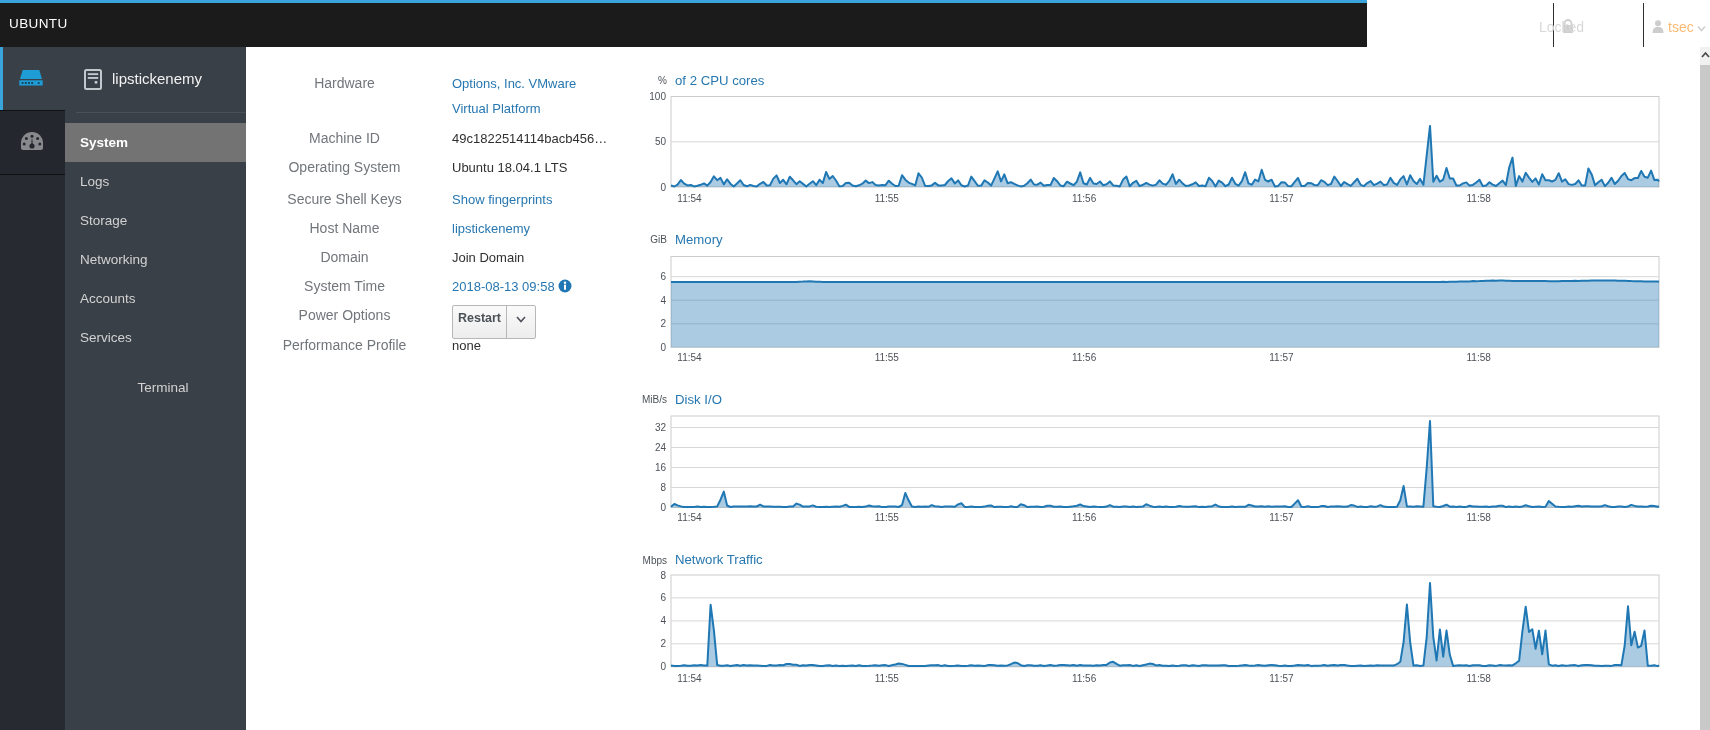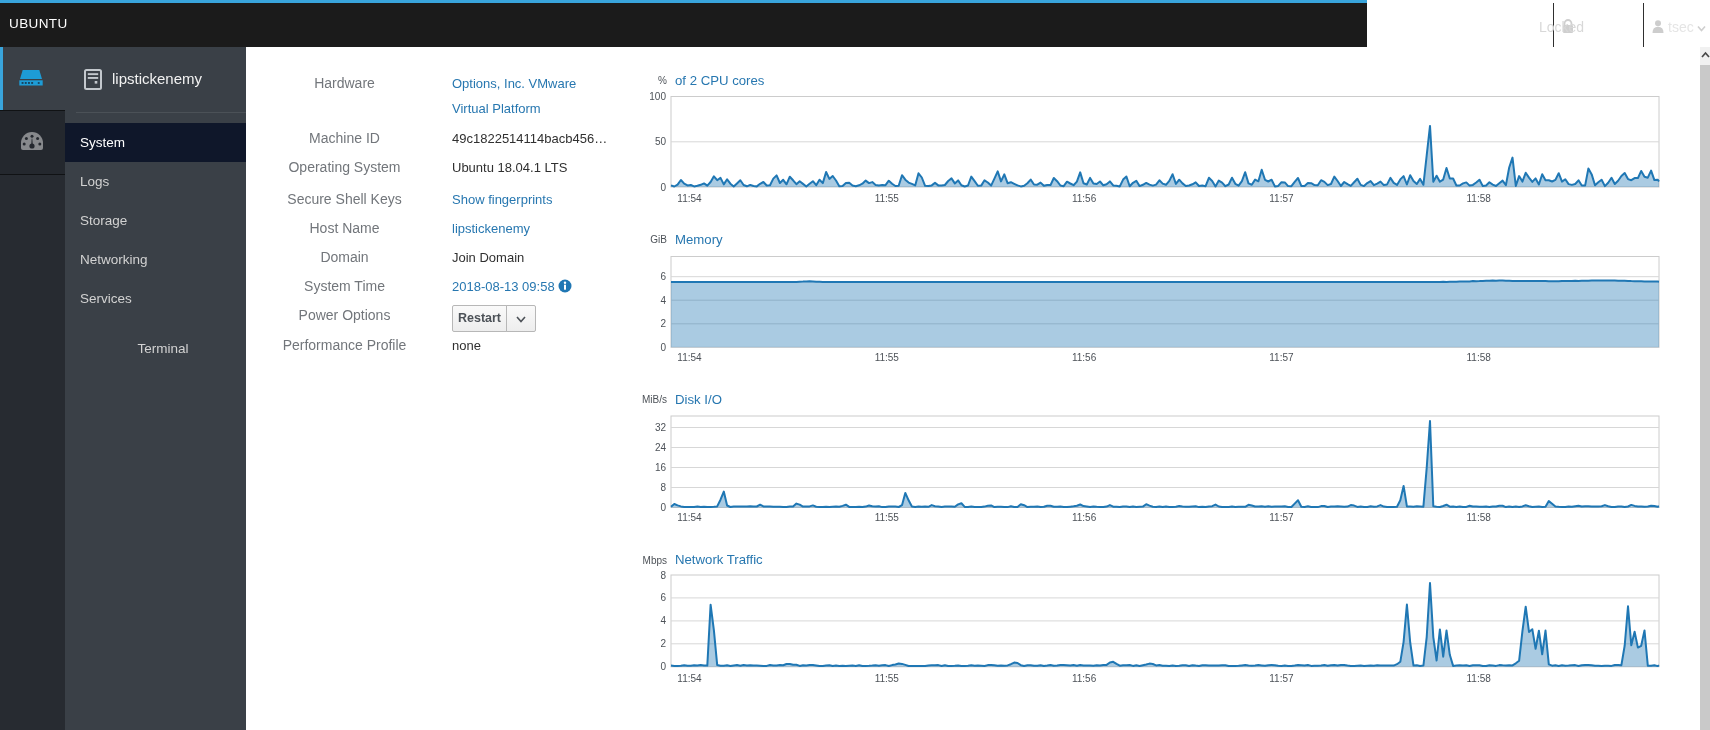--- a/index.html
+++ b/index.html
@@ -6,45 +6,45 @@
 html,body { width:1710px; height:730px; overflow:hidden; background:#fff;
   font-family:"Liberation Sans", sans-serif; }
 .abs { position:absolute; }
 
 
 #topbar { position:absolute; left:0; top:0; width:1367px; height:47px;
   background:#1b1b1b; border-top:3px solid #39a5dc; color:#fff; }
 #brand { position:absolute; left:9px; top:13px; font-size:13.5px; color:#fff; letter-spacing:0.4px; }
 .tb-sep { position:absolute; top:0; width:1px; height:44px; background:#2f2f2f; }
 #locked-txt { position:absolute; left:1539px; top:16px; font-size:14px; color:#d8d8d8; }
-#user-txt { position:absolute; left:1668px; top:16px; font-size:14px; color:#e5e5e5;text-align:right; }
+#user-txt { position:absolute; left:1668px; top:16px; font-size:14px; color:#fdba74;text-align:right; }
 
 
 #strip { position:absolute; left:0; top:47px; width:65px; height:683px; background:#272b31; }
 #cell1 { position:absolute; left:0; top:0; width:65px; height:63px; background:#3a4047;
   border-left:3px solid #39a5dc; }
 #cell2 { position:absolute; left:0; top:63px; width:65px; height:65px; background:#24282e;
   border-top:1px solid #101214; border-bottom:1px solid #101214; }
 #panel { position:absolute; left:65px; top:47px; width:181px; height:683px; background:#3a4047; }
 #panel-head-txt { position:absolute; left:47px; top:23px; font-size:15px; color:#f2f2f2; }
 #panel-sep { position:absolute; left:11px; right:0; top:65px; height:1px; background:#4b5157; }
 #menu { position:absolute; left:0; top:76px; width:181px; }
 .mi { height:39px; line-height:39px; padding-left:15px; font-size:13.5px; color:#d2d2d2; }
-.mi.active { background:#0f172a; color:#fff; font-weight:normal; }
+.mi.active { background:#737373; color:#fff; font-weight:bold; }
 .mi.gap { margin-top:11px;text-align:center; }
 
 
 #info { position:absolute; left:246px; top:47px; }
 .row { position:absolute; font-size:13px; white-space:nowrap; }
 .lbl { position:absolute; width:197px; text-align:center; color:#72767b; font-size:14px; top:-1px; }
 .val { position:absolute; left:206px; color:#303030; }
 a.lnk { color:#2777b0; text-decoration:none; }
 
 
-#btn { position:absolute; left:452px; top:305px; height:27px; display:flex; }
+#btn { position:absolute; left:452px; top:305px; height:34px; display:flex; }
 .btn-part { background:linear-gradient(to bottom,#fafafa,#ededed); border:1px solid #b7b7b7; }
 #btn-main { width:55px; border-radius:2px 0 0 2px; font-size:12.5px; font-weight:bold;
   color:#4d5258; text-align:center; line-height:25px; }
 #btn-caret { width:30px; margin-left:-1px; border-radius:0 2px 2px 0; text-align:center; }
 
 
 #sb { position:absolute; left:1700px; top:47px; width:10px; height:683px; background:#f1f1f1; }
 #sb-thumb { position:absolute; left:0; top:18px; width:10px; height:665px; background:#c9c9c9; }
 </style>
 </head>
@@ -106,20 +106,21 @@
     <rect x="3.8" y="8" width="10.4" height="1.9" fill="#c3c8cd"></rect>
     <rect x="10.7" y="12" width="2.6" height="2.6" fill="#c3c8cd"></rect>
   </svg>
   <div id="panel-head-txt">lipstickenemy</div>
   <div id="panel-sep"></div>
   <div id="menu">
     <div class="mi active">System</div>
     <div class="mi">Logs</div>
     <div class="mi">Storage</div>
     <div class="mi">Networking</div>
+    <div class="mi">Accounts</div>
     <div class="mi">Services</div>
     <div class="mi gap">Terminal</div>
   </div>
 </div>
 
 <div id="info">
   <div class="row" style="top:29.0px">
   <div class="lbl">Hardware</div>
   <div class="val"><a class="lnk">Options, Inc. VMware</a></div>
 </div>

